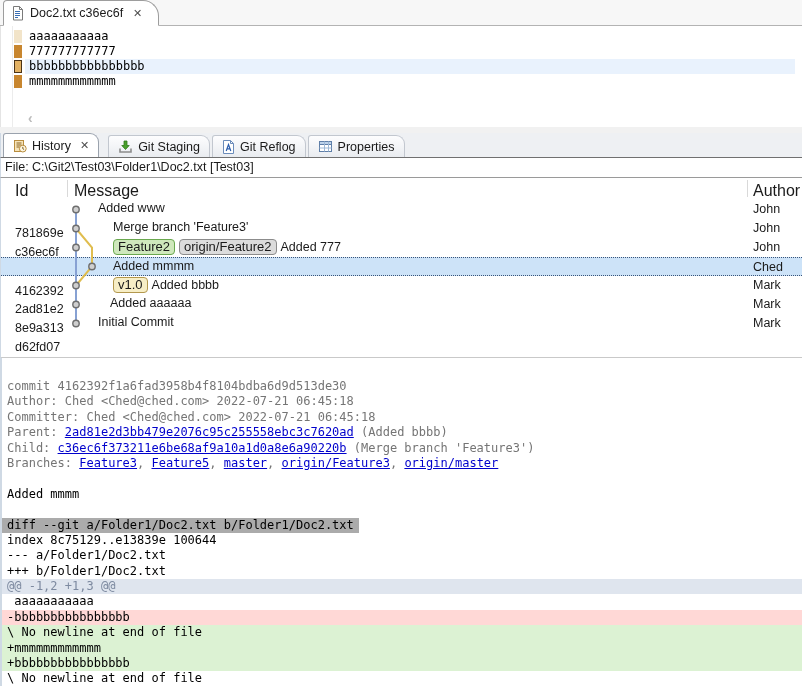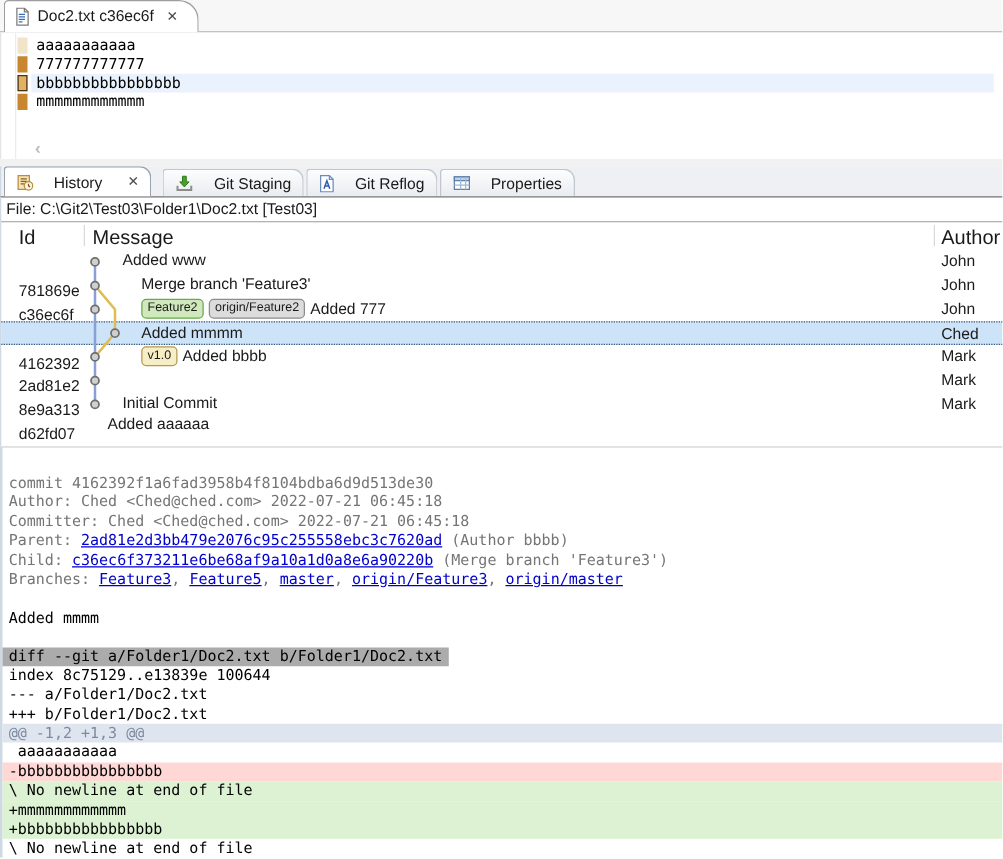--- a/index.html
+++ b/index.html
@@ -20,21 +20,21 @@
   .cur-line{position:absolute;left:24px;right:7px;top:0;height:15px;background:var(--current-line);}
   .anno{position:absolute;left:13px;top:1px;width:8px;height:13px;box-sizing:border-box;}
   .ed-text{position:absolute;left:28px;top:0;font:12px "DejaVu Sans Mono",monospace;line-height:15px;color:#000;z-index:1;}
   #scroll-hint{position:absolute;left:27px;top:84px;color:#bcbcbc;font-size:14px;font-weight:bold;}
 
   #sash{height:6px;background:#f1f1f1;}
 
   
   #view-tabbar{height:24px;background:#eef0f3;display:flex;align-items:flex-end;
                padding-left:2px;border-left:1px solid #cfd9e4;}
-  .vtab{display:flex;align-items:center;gap:16px;height:22px;padding:0 9px;font-size:12.5px;
+  .vtab{display:flex;align-items:center;gap:5px;height:22px;padding:0 9px;font-size:12.5px;
         border:1px solid #c2c7cf;border-bottom:none;border-radius:3px 9px 0 0;
         background:linear-gradient(#fdfdfe,#e9ecf0);margin-right:2px;box-sizing:border-box;cursor:pointer;}
   .vtab.active{background:#fff;border-color:#9aa2ad;height:24px;margin-right:9px;}
   .vicon svg{display:block;}
 
   
   #file-bar{height:19px;line-height:19px;border-top:1px solid #707070;border-bottom:1px solid #9a9a9a;
             border-left:1px solid #cfd9e4;padding-left:4px;font-size:12.5px;background:#fff;}
 
   
@@ -43,21 +43,21 @@
   #th-id{position:absolute;left:14px;top:4px;}
   #th-msg{position:absolute;left:73px;top:4px;}
   #th-author{position:absolute;left:752px;top:4px;}
   .th-div{position:absolute;top:2px;height:17px;width:1px;background:#d9d9d9;}
   #rows{position:relative;height:133px;}
   .hrow{position:absolute;left:0;right:0;height:19px;box-sizing:border-box;font-size:12.5px;cursor:pointer;}
   .hrow.sel{background:var(--selection-bg);border-top:1px dotted #39557a;border-bottom:1px dotted #39557a;}
   .cid{position:absolute;left:14px;top:2px;margin-top:24px;}
   .cmsg{position:absolute;top:1px;display:flex;gap:4px;align-items:center;white-space:nowrap;}
   .cauthor{position:absolute;left:752px;top:2px;}
-  .badge{font-size:10px;line-height:13px;padding:0 4px 1px;border-radius:4px;border:1px solid;}
+  .badge{font-size:13px;line-height:13px;padding:0 4px 1px;border-radius:4px;border:1px solid;}
   .b-branch{background:var(--badge-branch-bg);border-color:var(--badge-branch-border);}
   .b-remote{background:var(--badge-remote-bg);border-color:var(--badge-remote-border);}
   .b-tag{background:var(--badge-tag-bg);border-color:var(--badge-tag-border);}
   #graph{position:absolute;left:66px;top:0;pointer-events:none;}
 
   
   #details{height:329px;box-sizing:border-box;border-top:1px solid #c9c9c9;border-left:2px solid #cfd9e4;
            padding-top:21px;background:#fff;}
   .dline{height:15.4px;line-height:15.4px;font-family:"DejaVu Sans Mono",monospace;font-size:12px;
          padding-left:5px;white-space:pre;color:#000;}
@@ -201,21 +201,21 @@
         <div class="hrow" style="top: 76px;">
           <span class="cid">2ad81e2</span>
           <span class="cmsg" style="left: 112px;">
             <span class="badge b-tag">v1.0</span>
             <span>Added bbbb</span>
           </span>
           <span class="cauthor">Mark</span>
         </div>
         <div class="hrow" style="top: 95px;">
           <span class="cid">8e9a313</span>
-          <span class="cmsg" style="left: 85px; margin-top: 36px;">
+          <span class="cmsg" style="left: 109px;">
             <span>Added aaaaaa</span>
           </span>
           <span class="cauthor">Mark</span>
         </div>
         <div class="hrow" style="top: 114px;">
           <span class="cid">d62fd07</span>
           <span class="cmsg" style="left: 97px;">
             <span>Initial Commit</span>
           </span>
           <span class="cauthor">Mark</span>
@@ -231,21 +231,21 @@
           <circle cx="9" cy="104.5" r="3.2" fill="#cfcfcf" stroke="#6e6e6e" stroke-width="1.4"></circle>
           <circle cx="9" cy="123.5" r="3.2" fill="#cfcfcf" stroke="#6e6e6e" stroke-width="1.4"></circle>
         </svg>
       </div>
   </div>
 
   <div id="details">
       <div class="dline k-meta"><span>commit 4162392f1a6fad3958b4f8104bdba6d9d513de30</span></div>
       <div class="dline k-meta"><span>Author: Ched &lt;Ched@ched.com&gt; 2022-07-21 06:45:18</span></div>
       <div class="dline k-meta"><span>Committer: Ched &lt;Ched@ched.com&gt; 2022-07-21 06:45:18</span></div>
-      <div class="dline k-meta"><span>Parent: </span><span class="link">2ad81e2d3bb479e2076c95c255558ebc3c7620ad</span><span> (Author bbbb)</span></div>
+      <div class="dline k-meta"><span>Parent: </span><span class="link">2ad81e2d3bb479e2076c95c255558ebc3c7620ad</span><span> (Added bbbb)</span></div>
       <div class="dline k-meta"><span>Child: </span><span class="link">c36ec6f373211e6be68af9a10a1d0a8e6a90220b</span><span> (Merge branch 'Feature3')</span></div>
       <div class="dline k-meta"><span>Branches: </span><span class="link">Feature3</span><span>, </span><span class="link">Feature5</span><span>, </span><span class="link">master</span><span>, </span><span class="link">origin/Feature3</span><span>, </span><span class="link">origin/master</span></div>
       <div class="dline k-blank"></div>
       <div class="dline k-message"><span>Added mmmm</span></div>
       <div class="dline k-blank"></div>
       <div class="dline k-diffheader"><span>diff --git a/Folder1/Doc2.txt b/Folder1/Doc2.txt</span></div>
       <div class="dline k-plain"><span>index 8c75129..e13839e 100644</span></div>
       <div class="dline k-plain"><span>--- a/Folder1/Doc2.txt</span></div>
       <div class="dline k-plain"><span>+++ b/Folder1/Doc2.txt</span></div>
       <div class="dline k-hunk"><span>@@ -1,2 +1,3 @@</span></div>

